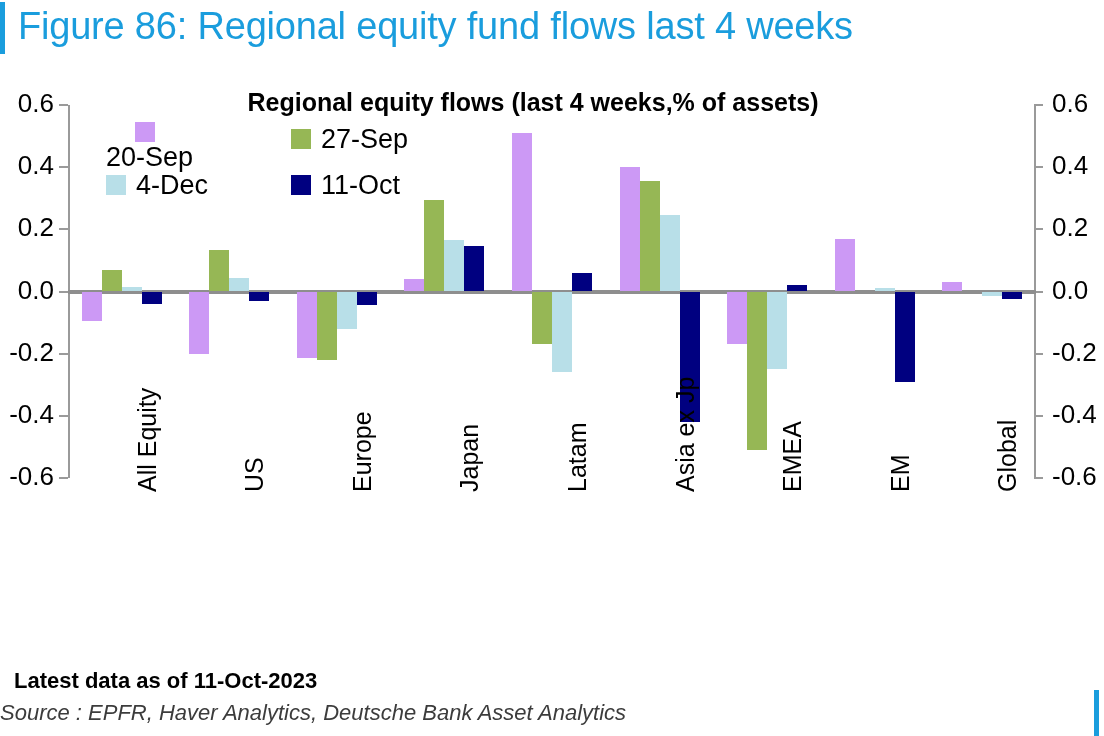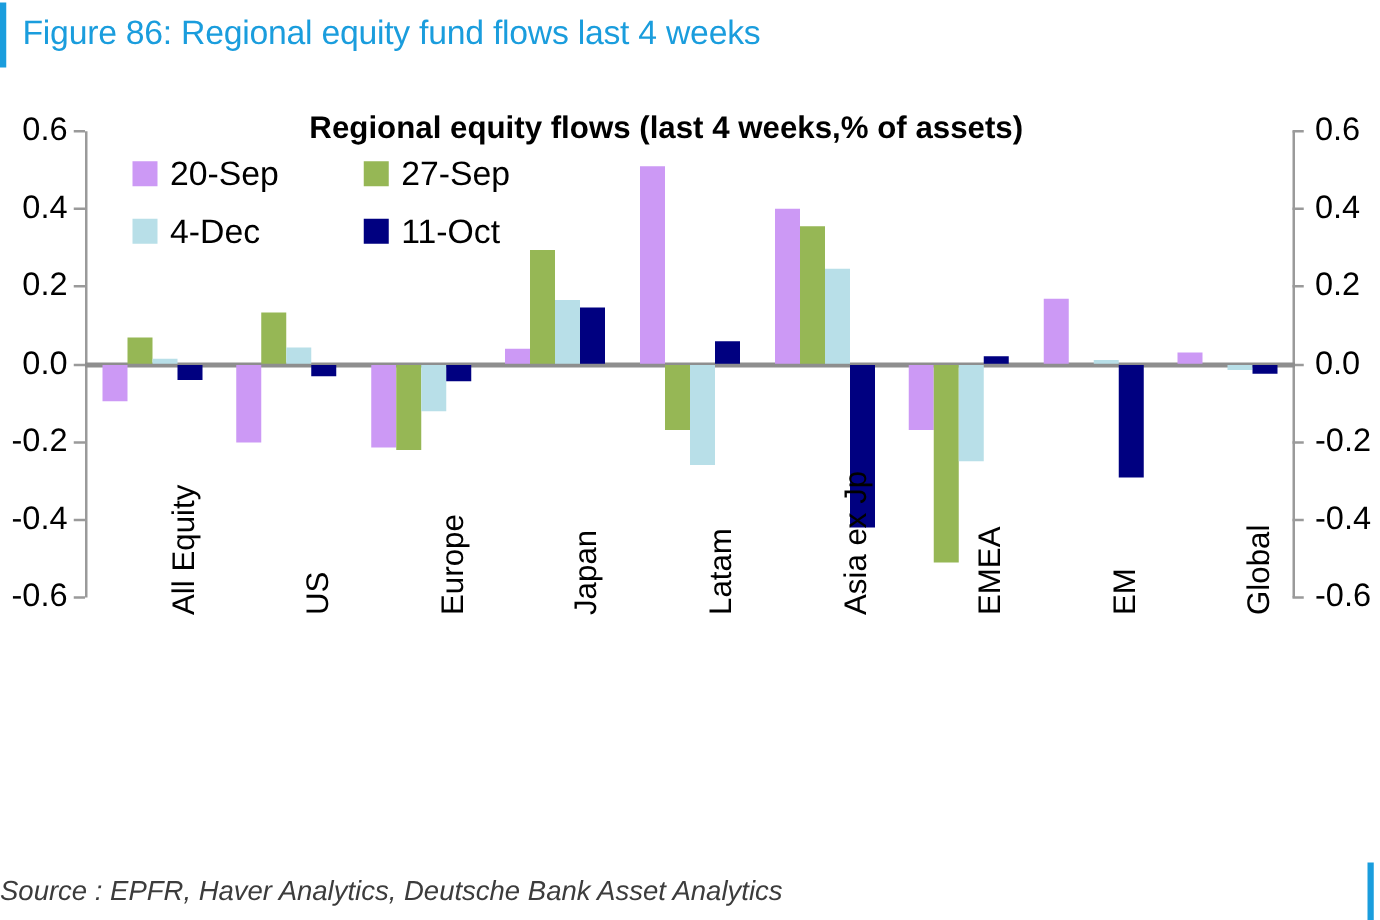--- a/index.html
+++ b/index.html
@@ -24,21 +24,21 @@
   }
   #figure-accent {
     position: absolute;
     left: 0; top: 2px;
     width: 5px; height: 52px;
     background: #1a9ddd;
   }
   #figure-title {
     position: absolute;
     left: 18px; top: 2px;
-    font-size: 27px;
+    font-size: 38px;
     line-height: 48px;
     color: #1a9ddd;
     font-family: "Liberation Sans Narrow", "Liberation Sans", sans-serif;
     white-space: nowrap;
     letter-spacing: -0.2px;
   }
 
   
   #chart-area {
     position: absolute;
@@ -300,34 +300,35 @@
         <div class="cat-label" style="left: 387.444px; top: 387px;">Japan</div>
         <div class="cat-label" style="left: 495px; top: 387px;">Latam</div>
         <div class="cat-label" style="left: 602.556px; top: 387px;">Asia ex Jp</div>
         <div class="cat-label" style="left: 710.111px; top: 387px;">EMEA</div>
         <div class="cat-label" style="left: 817.667px; top: 387px;">EM</div>
         <div class="cat-label" style="left: 925.222px; top: 387px;">Global</div>
       </div>
   </div>
 
   <div id="legend">
-      <div class="legend-item" style="left: 0px; top: 0px;">
+      <div class="legend-item" style="left: 0px; top: 0px; flex-direction: column;">
         <div class="legend-swatch" style="background: rgb(204, 153, 245);"></div>
         <div class="legend-text">20-Sep</div>
       </div>
       <div class="legend-item" style="left: 185px; top: 0px;">
         <div class="legend-swatch" style="background: rgb(150, 183, 85);"></div>
         <div class="legend-text">27-Sep</div>
       </div>
       <div class="legend-item" style="left: 0px; top: 46px;">
         <div class="legend-swatch" style="background: rgb(184, 223, 232);"></div>
         <div class="legend-text">4-Dec</div>
       </div>
       <div class="legend-item" style="left: 185px; top: 46px;">
         <div class="legend-swatch" style="background: rgb(0, 0, 128);"></div>
         <div class="legend-text">11-Oct</div>
       </div>
     </div>
 
+  <div id="footnote">Latest data as of 11-Oct-2023</div>
 </div>
 
 <div id="source-line">Source : EPFR, Haver Analytics, Deutsche Bank Asset Analytics</div>
 <div id="source-accent"></div>
 
 </body></html>

